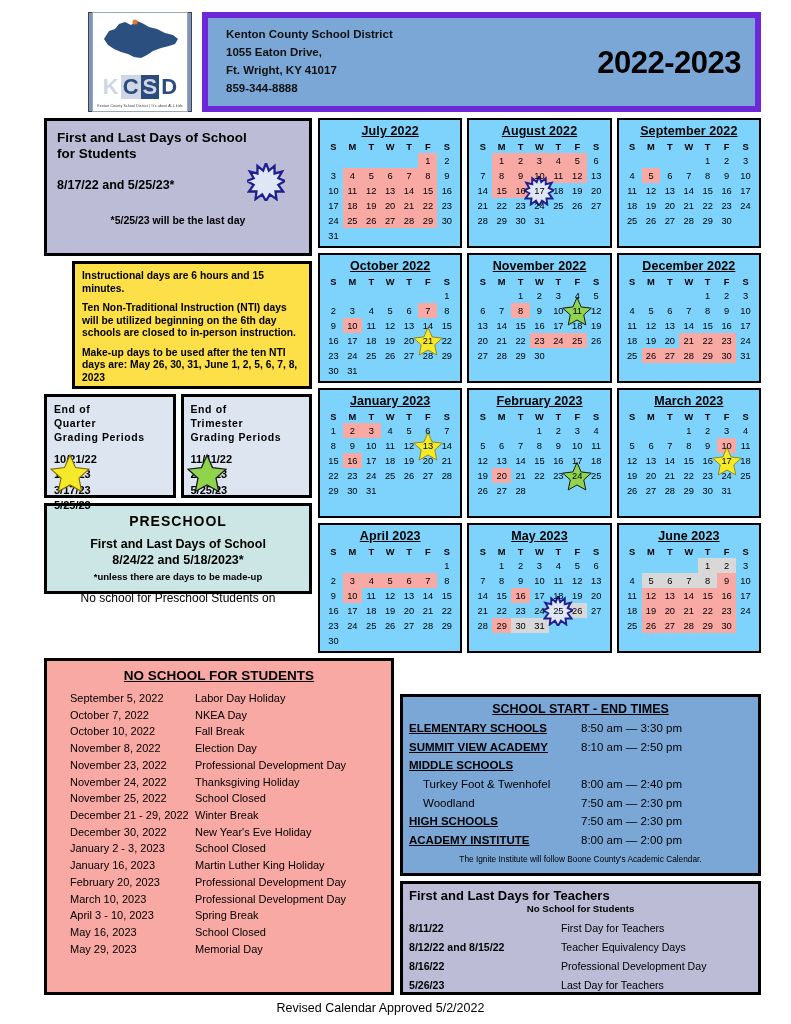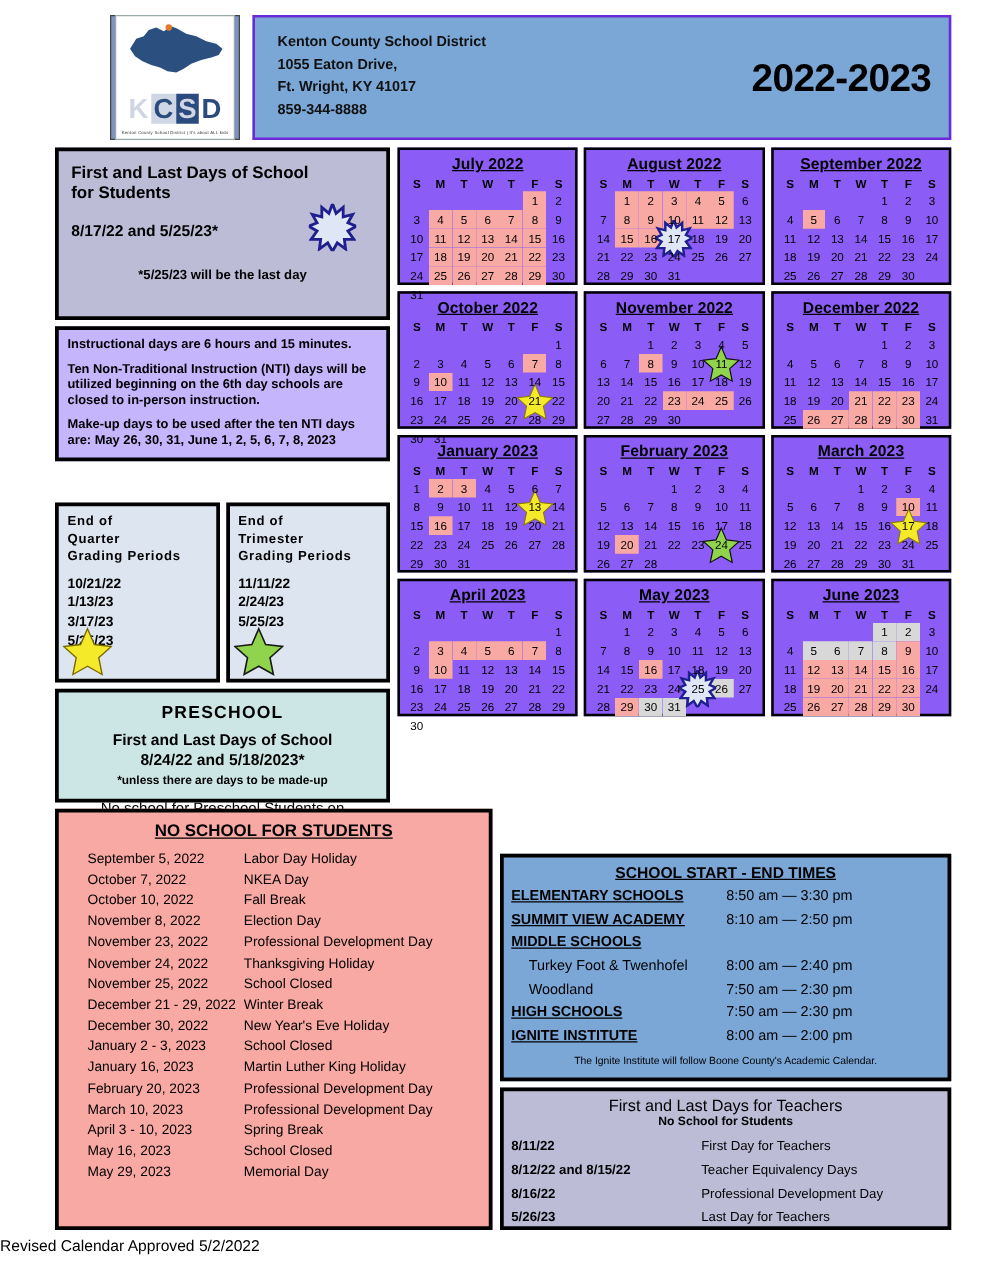--- a/index.html
+++ b/index.html
@@ -23,21 +23,21 @@
   .logo-inner { width:96px; height:100px; background:#fff; border:1px solid #9aa; position:relative; overflow:hidden; }
   .ky-map { position:absolute; top:4px; left:8px; width:80px; height:46px; }
   .kcsd-letters { position:absolute; bottom:12px; left:0; width:100%; display:flex; justify-content:center; align-items:flex-end; }
   .kcsd-letters span { font-weight:bold; font-size:22px; line-height:1; padding:1px 2px; }
   .kl-k { color:#cfd6e4; }
   .kl-c { color:#2b4a7d; background:#cfd6e4; }
   .kl-s { color:#cfd6e4; background:#2b4a7d; }
   .kl-d { color:#2b4a7d; }
   .kcsd-tag { position:absolute; bottom:3px; left:0; width:100%; text-align:center; font-size:3.4px; color:#333; letter-spacing:.2px; }
   .title-box {
-    flex:1; margin-left:10px; border:2px solid #6d28d9; background:#7ba7d7;
+    flex:1; margin-left:10px; border:6px solid #6d28d9; background:#7ba7d7;
     display:flex; align-items:center; justify-content:space-between; padding: 4px 14px 4px 18px;
   }
   .addr { font-size:11.5px; font-weight:bold; line-height:1.55; color:#111; }
   .big-title { text-align:right; line-height:1.0; }
   .big-title .y { font-size:31px; font-weight:bold; letter-spacing:-0.5px; }
   .big-title .t { font-size:31px; font-weight:bold; letter-spacing:-0.5px; }
 
   
   .body-grid { display:flex; padding: 0 30px 0 44px; gap:6px; }
   .left-col { width: 268px; display:flex; flex-direction:column; gap:5px; }
@@ -46,40 +46,40 @@
   .boxed { border:3px solid #000; }
 
   
   .info1 { background:#bdbcd6; padding:9px 10px 8px 10px; position:relative; height:138px; }
   .info1 .l1 { font-size:13.5px; font-weight:bold; line-height:1.22; }
   .info1 .l2 { font-size:12.5px; font-weight:bold; margin-top:15px; }
   .info1 .note { font-size:10.5px; font-weight:bold; text-align:center; margin-top:22px; line-height:1.3; }
   .burst-blue { position:absolute; right:24px; top:42px; width:38px; height:38px; }
 
   
-  .info2 { background:#c4b5fd; padding:6px 7px; height:108px; }
+  .info2 { background:#fde047; padding:6px 7px; height:128px;margin-left:28px; }
   .info2 p { margin:0 0 7px 0; font-size:10.3px; font-weight:bold; line-height:1.22; }
 
   
-  .grading-row { display:flex; gap:5px; height:144px;margin-top:28px; }
+  .grading-row { display:flex; gap:5px; height:104px; }
   .grading { background:#dde5f0; flex:1; padding:6px 7px; position:relative; }
   .grading .gt { font-size:10.5px; font-weight:bold; letter-spacing:.6px; line-height:1.32; }
   .grading .dates { margin-top:7px; font-size:11px; font-weight:bold; line-height:1.42; padding-right:6px;}
   .g-star { position:absolute; left:3px; bottom:2px; width:40px; height:40px; }
 
   
   .preschool { background:#cbe6e4; padding:7px 8px 8px 8px; height:91px; text-align:center; }
   .preschool .h { font-size:14px; font-weight:bold; letter-spacing:1px; margin-bottom:8px; }
   .preschool .r1 { font-size:12.5px; font-weight:bold; line-height:1.26; }
   .preschool .r2 { font-size:9.5px; font-weight:bold; margin-top:2px; }
   .preschool .r3 { font-size:12px; margin-top:9px; line-height:1.3; }
 
   
   .cal-row { display:flex; gap:5px; }
-  .cal { border:2.5px solid #000; background:#8b5cf6; flex:1; padding:3px 4px 6px 4px; height:110px; }
+  .cal { border:2.5px solid #000; background:#7dd3fc; flex:1; padding:3px 4px 6px 4px; height:130px; }
   .cal-title { text-align:center; font-size:12.5px; font-weight:bold; text-decoration:underline; margin:1px 0 2px 0; letter-spacing:.1px;}
   table.cal-grid { width:100%; border-collapse:collapse; table-layout:fixed; }
   table.cal-grid th { font-size:9.3px; font-weight:bold; text-align:center; padding:1px 0; height:13px; }
   table.cal-grid td { font-size:9.3px; text-align:center; padding:0; height:15px; position:relative; }
   td.pink { background:#f9a9a4; }
   td.gray { background:#d8d8d8; }
   .daymark { position:absolute; left:50%; top:50%; transform:translate(-50%,-50%); width:30px; height:30px; pointer-events:none; z-index:3; }
   .dnum { position:relative; z-index:4; }
 
   
@@ -94,27 +94,27 @@
   .times { border:3px solid #000; background:#7ba7d7; padding:4px 6px 4px 6px; height:182px; }
   .times .h { text-align:center; font-size:12.5px; font-weight:bold; text-decoration:underline; margin:1px 0 3px 0; }
   .t-row { display:flex; align-items:baseline; font-size:11.5px; line-height:1.62; }
   .t-name { width:172px; flex:0 0 172px; font-weight:bold; }
   .t-name.u { text-decoration:underline; }
   .t-name.ind { padding-left:14px; font-weight:normal; }
   .t-time { flex:1; }
   .t-foot { text-align:center; font-size:8.3px; margin-top:5px; }
 
   .teachers { border:3px solid #000; background:#bdbcd6; padding:4px 6px 5px 6px; height:114px; }
-  .teachers .h { text-align:center; font-size:13px; font-weight:normal; }
+  .teachers .h { text-align:left; font-size:13px; font-weight:bold; }
   .teachers .sh { text-align:center; font-size:9.7px; font-weight:bold; margin-bottom:5px; }
   .tc-row { display:flex; font-size:10.6px; line-height:1.78; font-weight:bold; }
   .tc-date { width:152px; flex:0 0 152px; }
   .tc-desc { flex:1; font-weight:normal; }
 
-  .revised { text-align:left; font-size:12.5px; padding:6px 30px 0 0; }
+  .revised { text-align:center; font-size:12.5px; padding:6px 30px 0 0; }
 </style>
 </head>
 <body>
 
 <div class="page">
 
   <div class="header">
     <div class="logo-box">
       <div class="logo-inner">
         <svg class="ky-map" viewBox="0 0 80 46">
@@ -1119,21 +1119,21 @@
             </div>
             <div class="t-row">
               <div class="t-name ind">Woodland</div>
               <div class="t-time">7:50 am  —  2:30 pm</div>
             </div>
             <div class="t-row">
               <div class="t-name u">HIGH SCHOOLS </div>
               <div class="t-time">7:50 am  —  2:30 pm</div>
             </div>
             <div class="t-row">
-              <div class="t-name u">IGNITE  INSTITUTE</div>
+              <div class="t-name u">ACADEMY  INSTITUTE</div>
               <div class="t-time">8:00 am  —  2:00 pm</div>
             </div>
           </div>
         <div class="t-foot">The Ignite Institute will follow Boone County's Academic Calendar.</div>
       </div>
       <div class="teachers">
         <div class="h">First and Last Days for Teachers</div>
         <div class="sh">No School for Students</div>
         <div id="tc-list">
             <div class="tc-row">

